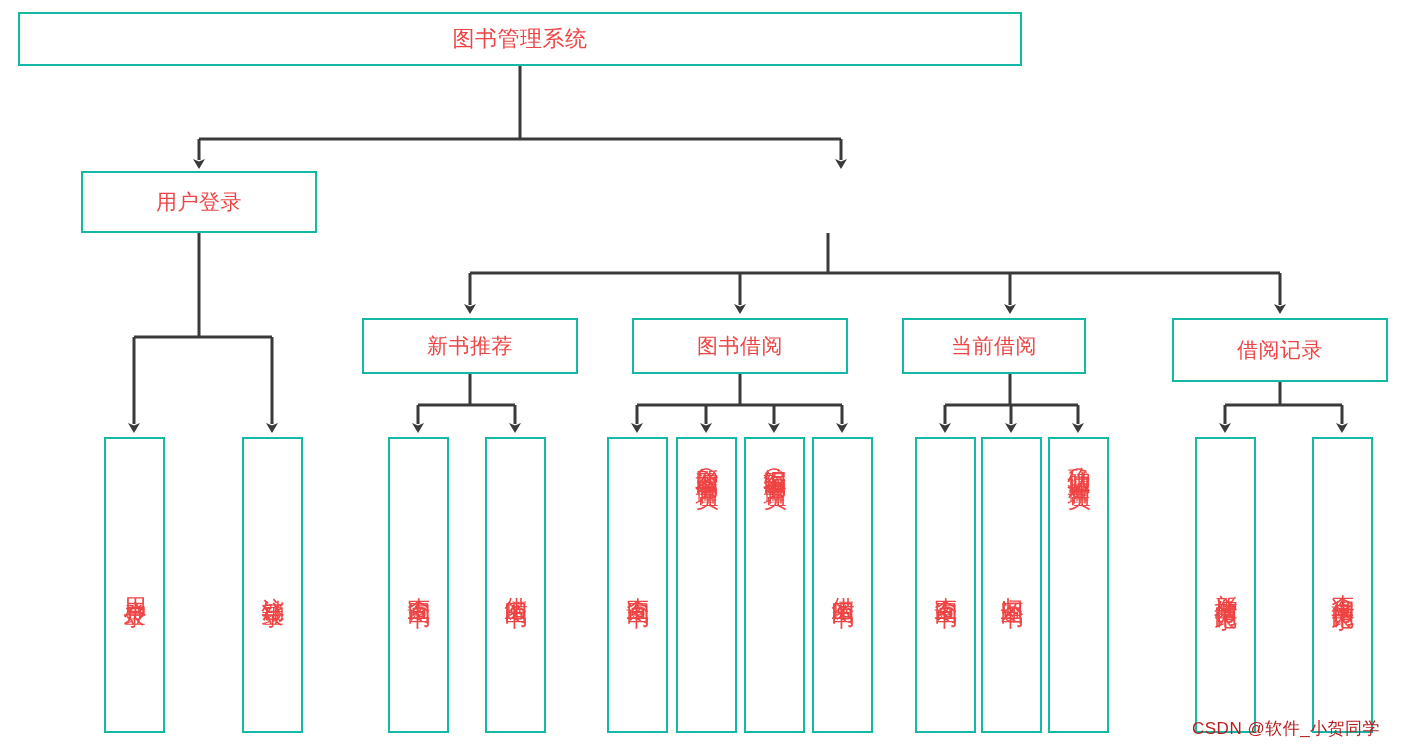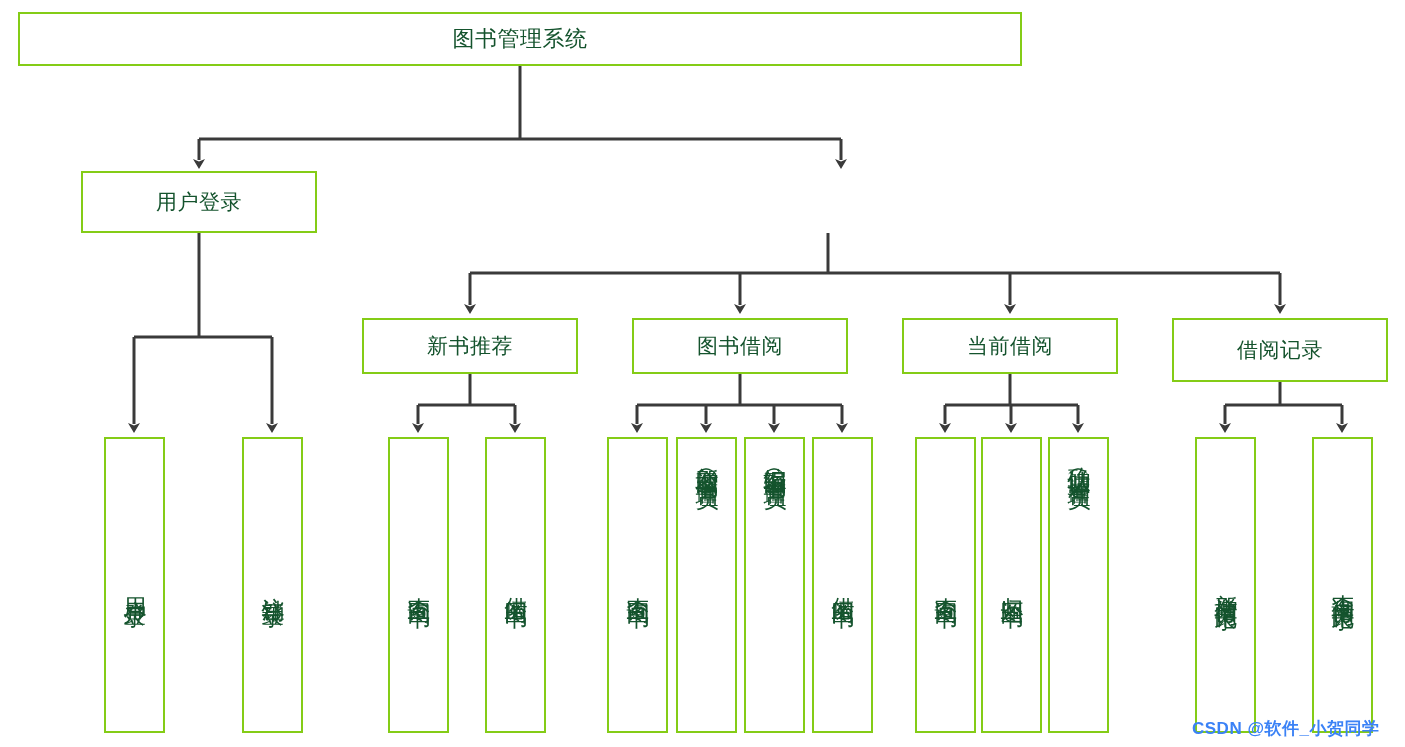--- a/index.html
+++ b/index.html
@@ -23,25 +23,25 @@
     left: 0;
     top: 0;
     width: 1405px;
     height: 747px;
     pointer-events: none;
   }
   .node {
     position: absolute;
     box-sizing: border-box;
     background: #ffffff;
-    border: 2px solid #84cc16;
+    border: 2px solid #14b8a6;
     display: flex;
     align-items: center;
     justify-content: center;
-    color: #14532d;
+    color: #ef4444;
   }
   .node .label {
     display: block;
     text-align: center;
     line-height: 1.18;
     white-space: nowrap;
   }
   .node.horiz .label {
     font-size: 21px;
     letter-spacing: 0.5px;
@@ -63,25 +63,24 @@
     writing-mode: vertical-rl;
     text-orientation: upright;
     font-size: 23px;
     line-height: 1.12;
     letter-spacing: 3px;
     white-space: nowrap;
   }
   .watermark {
     position: absolute;
     font-size: 17px;
-    color: #3b82f6;
+    color: #b91c1c;
     letter-spacing: 0.5px;
     white-space: nowrap;
     user-select: none;
-    font-weight: bold;
   }
 </style>
 </head>
 <body>
 
 <div id="canvas">
 
   <svg id="edges" viewBox="0 0 1405 747" xmlns="http://www.w3.org/2000/svg">
     <defs>
       <marker id="arrow" markerWidth="10" markerHeight="12" refX="1" refY="6" orient="auto" markerUnits="userSpaceOnUse">
@@ -139,21 +138,21 @@
   <div class="node horiz" style="left:81px; top:171px; width:236px; height:62px;">
     <span class="label">用户登录</span>
   </div>
 
   <div class="node horiz" style="left:362px; top:318px; width:216px; height:56px;">
     <span class="label">新书推荐</span>
   </div>
   <div class="node horiz" style="left:632px; top:318px; width:216px; height:56px;">
     <span class="label">图书借阅</span>
   </div>
-  <div class="node horiz" style="left:902px; top:318px; width:216px; height:56px;">
+  <div class="node horiz" style="left:902px; top:318px; width:184px; height:56px;">
     <span class="label">当前借阅</span>
   </div>
   <div class="node horiz" style="left:1172px; top:318px; width:216px; height:64px;">
     <span class="label">借阅记录</span>
   </div>
 
   <div class="node vert centered" style="left:104px; top:437px; width:61px; height:296px;">
     <span class="label">用户登录</span>
   </div>
   <div class="node vert centered" style="left:242px; top:437px; width:61px; height:296px;">

